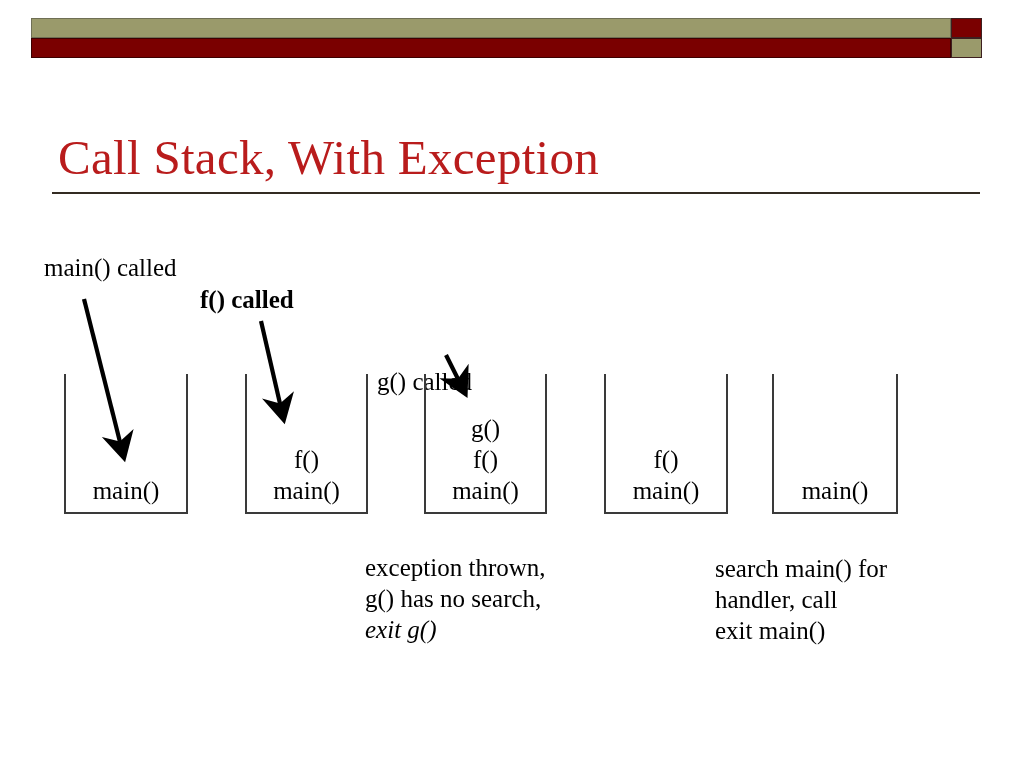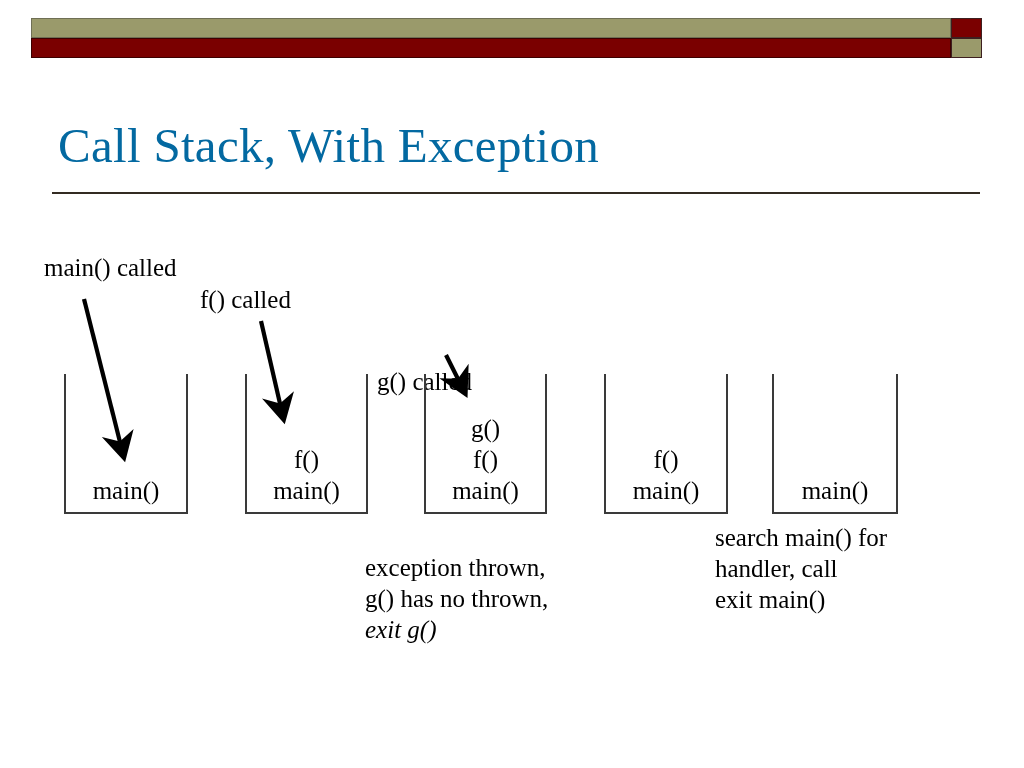--- a/index.html
+++ b/index.html
@@ -47,24 +47,24 @@
   }
   .olive { background: #9a9a6b; }
   .maroon { background: #7a0000; }
   .band-row.top .band-main { border-color: #6f6f55; }
   .band-row.bottom .band-main { border-color: #3d0000; }
 
   
   #slide-title {
     position: absolute;
     left: 58px;
-    top: 116px;
+    top: 128px;
     font-size: 49px;
     line-height: 60px;
-    color: #0369a1;
+    color: #b91c1c;
     letter-spacing: 0.3px;
     white-space: nowrap;
   }
   #title-rule {
     position: absolute;
     left: 52px;
     top: 192px;
     width: 928px;
     height: 0;
     border-top: 2px solid #332b22;
@@ -131,32 +131,32 @@
   </div>
 </div>
 
 <div id="slide-title">Call Stack, With Exception</div>
 <div id="title-rule"></div>
 
 <div id="diagram">
 
   <div class="callout" style="left:44px; top:252px;">main() called</div>
 
-  <div class="callout" style="left:200px; top:284px;">f() called</div>
+  <div class="callout" style="left:200px; top:284px;font-weight:bold;">f() called</div>
 
   <div class="callout" style="left:377px; top:318px;margin-top:48px;">g() called</div>
 
 
   <div class="callout wrap" style="left:365px; top:552px; width:290px;">
     <span style="display:block;">exception thrown,</span>
-    <span style="display:block;">g() has no thrown,</span>
+    <span style="display:block;">g() has no search,</span>
     <span style="display:block;font-style:italic;">exit g()</span>
   </div>
 
-  <div class="callout wrap" style="left:715px; top:522px; width:300px;">
+  <div class="callout wrap" style="left:715px; top:553px; width:300px;">
     <span style="display:block;">search main() for</span>
     <span style="display:block;">handler, call</span>
     <span style="display:block;">exit main()</span>
   </div>
 
   <div class="stack-frame" style="left:64px; top:374px; width:124px; height:140px;">
     <div class="stack-entries">
       <span class="stack-entry">main()</span>
     </div>
   </div>

